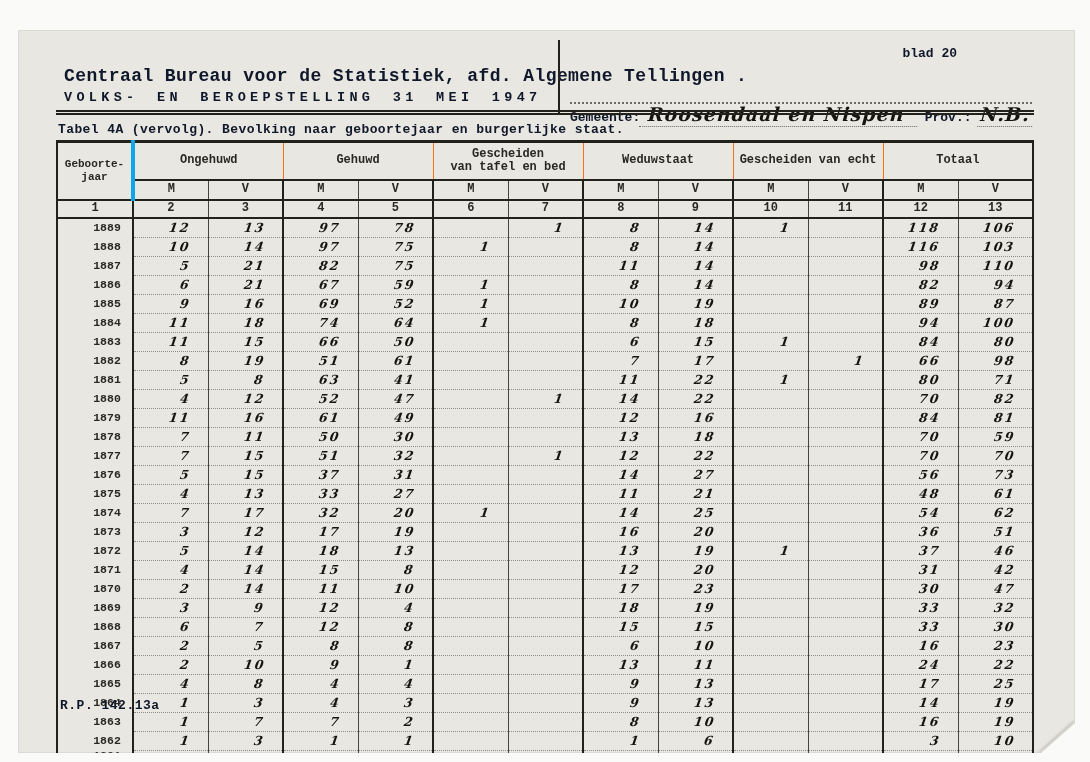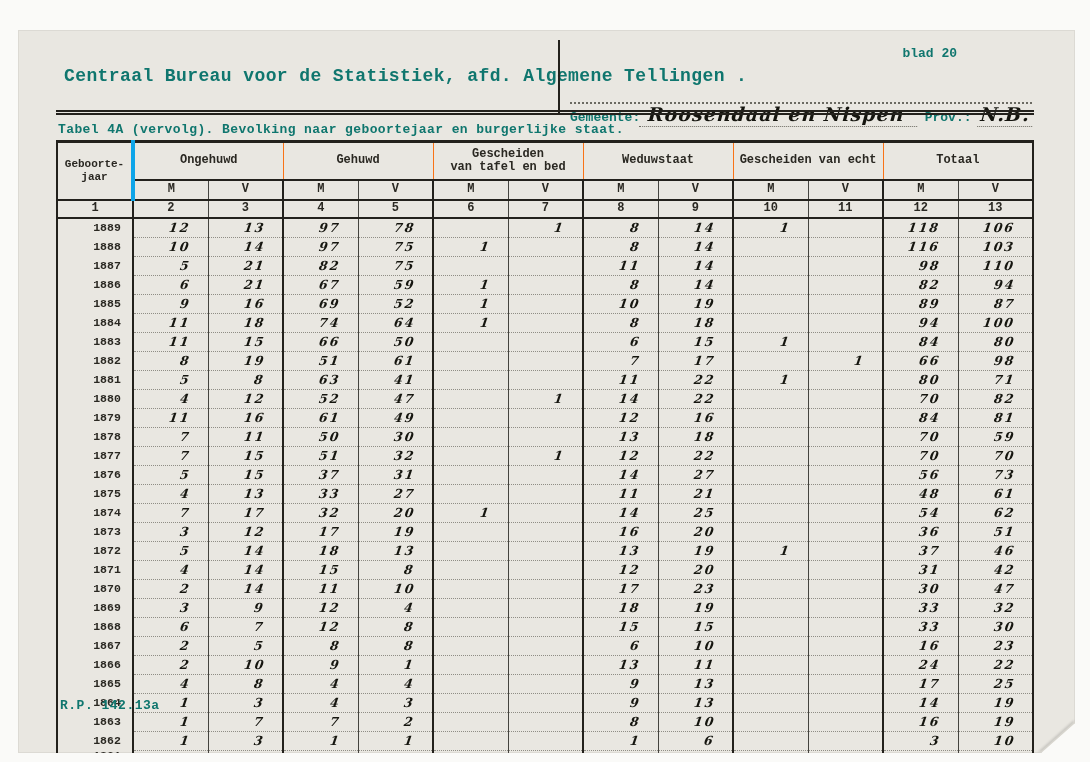--- a/index.html
+++ b/index.html
@@ -11,21 +11,21 @@
     background:#e9e7e1;
     box-shadow: inset 0 0 0 1px #dcdad4, 2px 2px 6px rgba(0,0,0,.12);
     clip-path: polygon(0 0, 100% 0, 100% calc(100% - 30px), calc(100% - 34px) 100%, 0 100%);
   }
   .fold {
     position:absolute; right:0; bottom:0; width:0; height:0;
     border-left:36px solid transparent; border-bottom:32px solid #d7d5ce;
     filter: drop-shadow(-1px -1px 1px rgba(0,0,0,.15));
   }
 
-  .typed { color:#0f766e; font-weight:bold; }
+  .typed { color:#0f172a; font-weight:bold; }
 
   .org-line { position:absolute; left:46px; top:36px; font-size:18px; letter-spacing:.4px; }
   .census-line { position:absolute; left:46px; top:60px; font-size:13.5px;
                  letter-spacing:.32em; word-spacing:.45em; }
 
   .hdr-divider { position:absolute; left:540px; top:10px; width:2px; height:74px; background:#23211c; }
 
   .blad { position:absolute; right:118px; top:16px; font-size:13px; }
 
   .gemeente-row { position:absolute; left:552px; top:40px; width:462px;
@@ -73,20 +73,21 @@
           display:inline-block; transform:skewX(-8deg); font-weight:bold; }
 
   .footer-ref { position:absolute; left:42px; top:668px; font-size:13px; letter-spacing:.5px; }
 </style>
 </head>
 <body>
 
 <div class="paper">
 
   <div class="org-line typed">Centraal Bureau voor de Statistiek, afd. Algemene Tellingen .</div>
+  <div class="census-line typed">VOLKS- EN BEROEPSTELLING 31 MEI 1947</div>
 
   <div class="hdr-divider"></div>
 
   <div class="blad typed">blad 20</div>
 
   <div class="gemeente-row">
     <span class="typed">Gemeente:</span>
     <span class="hand-cursive gem-value">Roosendaal en Nispen</span>
     <span class="typed prov-label">Prov.:</span>
     <span class="hand-cursive prov-value">N.B.</span>

